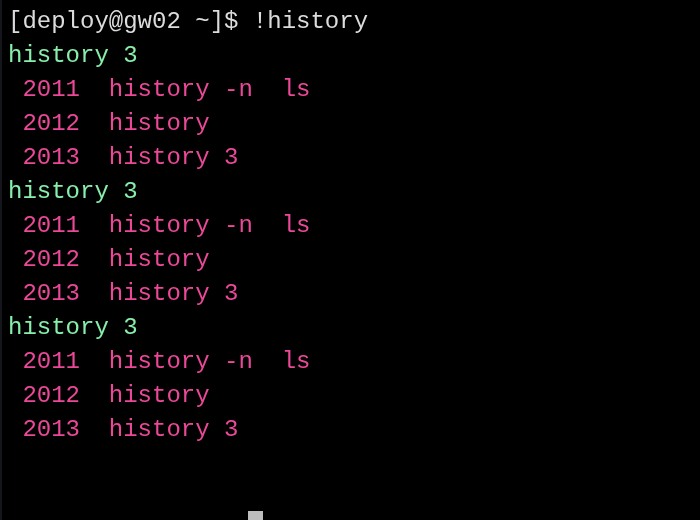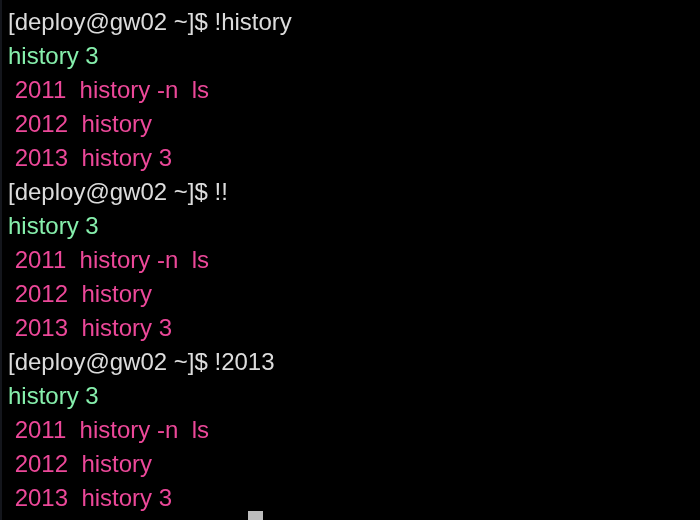--- a/index.html
+++ b/index.html
@@ -7,21 +7,21 @@
     margin: 0;
     padding: 0;
     background: #000000;
   }
   #terminal {
     position: relative;
     width: 700px;
     height: 520px;
     background: #000000;
     overflow: hidden;
-    font-family: Liberation Sans, sans-serif;
+    font-family: Liberation Mono, monospace;
     font-size: 24px;
     line-height: 34px;
     color: #d3d3d3;
     -webkit-font-smoothing: antialiased;
   }
   
   #left-edge {
     position: absolute;
     left: 0;
     top: 0;
@@ -82,27 +82,25 @@
 
   <div id="scrollback-sliver">  2013  history 3</div>
 
   <div id="screen">
     <div class="line prompt-line">[deploy@gw02 ~]$ !history</div>
     <div class="line output-line">history 3</div>
     <div class="line entry-line"> 2011  history -n  ls</div>
     <div class="line entry-line"> 2012  history</div>
     <div class="line entry-line"> 2013  history 3</div>
 
-    <div class="line prompt-line">[deploy@gw02 ~]$ !!</div>
     <div class="line output-line">history 3</div>
     <div class="line entry-line"> 2011  history -n  ls</div>
     <div class="line entry-line"> 2012  history</div>
     <div class="line entry-line"> 2013  history 3</div>
 
-    <div class="line prompt-line">[deploy@gw02 ~]$ !2013</div>
     <div class="line output-line">history 3</div>
     <div class="line entry-line"> 2011  history -n  ls</div>
     <div class="line entry-line"> 2012  history</div>
     <div class="line entry-line"> 2013  history 3</div>
   </div>
 
   <div id="cursor-block"></div>
 
 </div>
 

